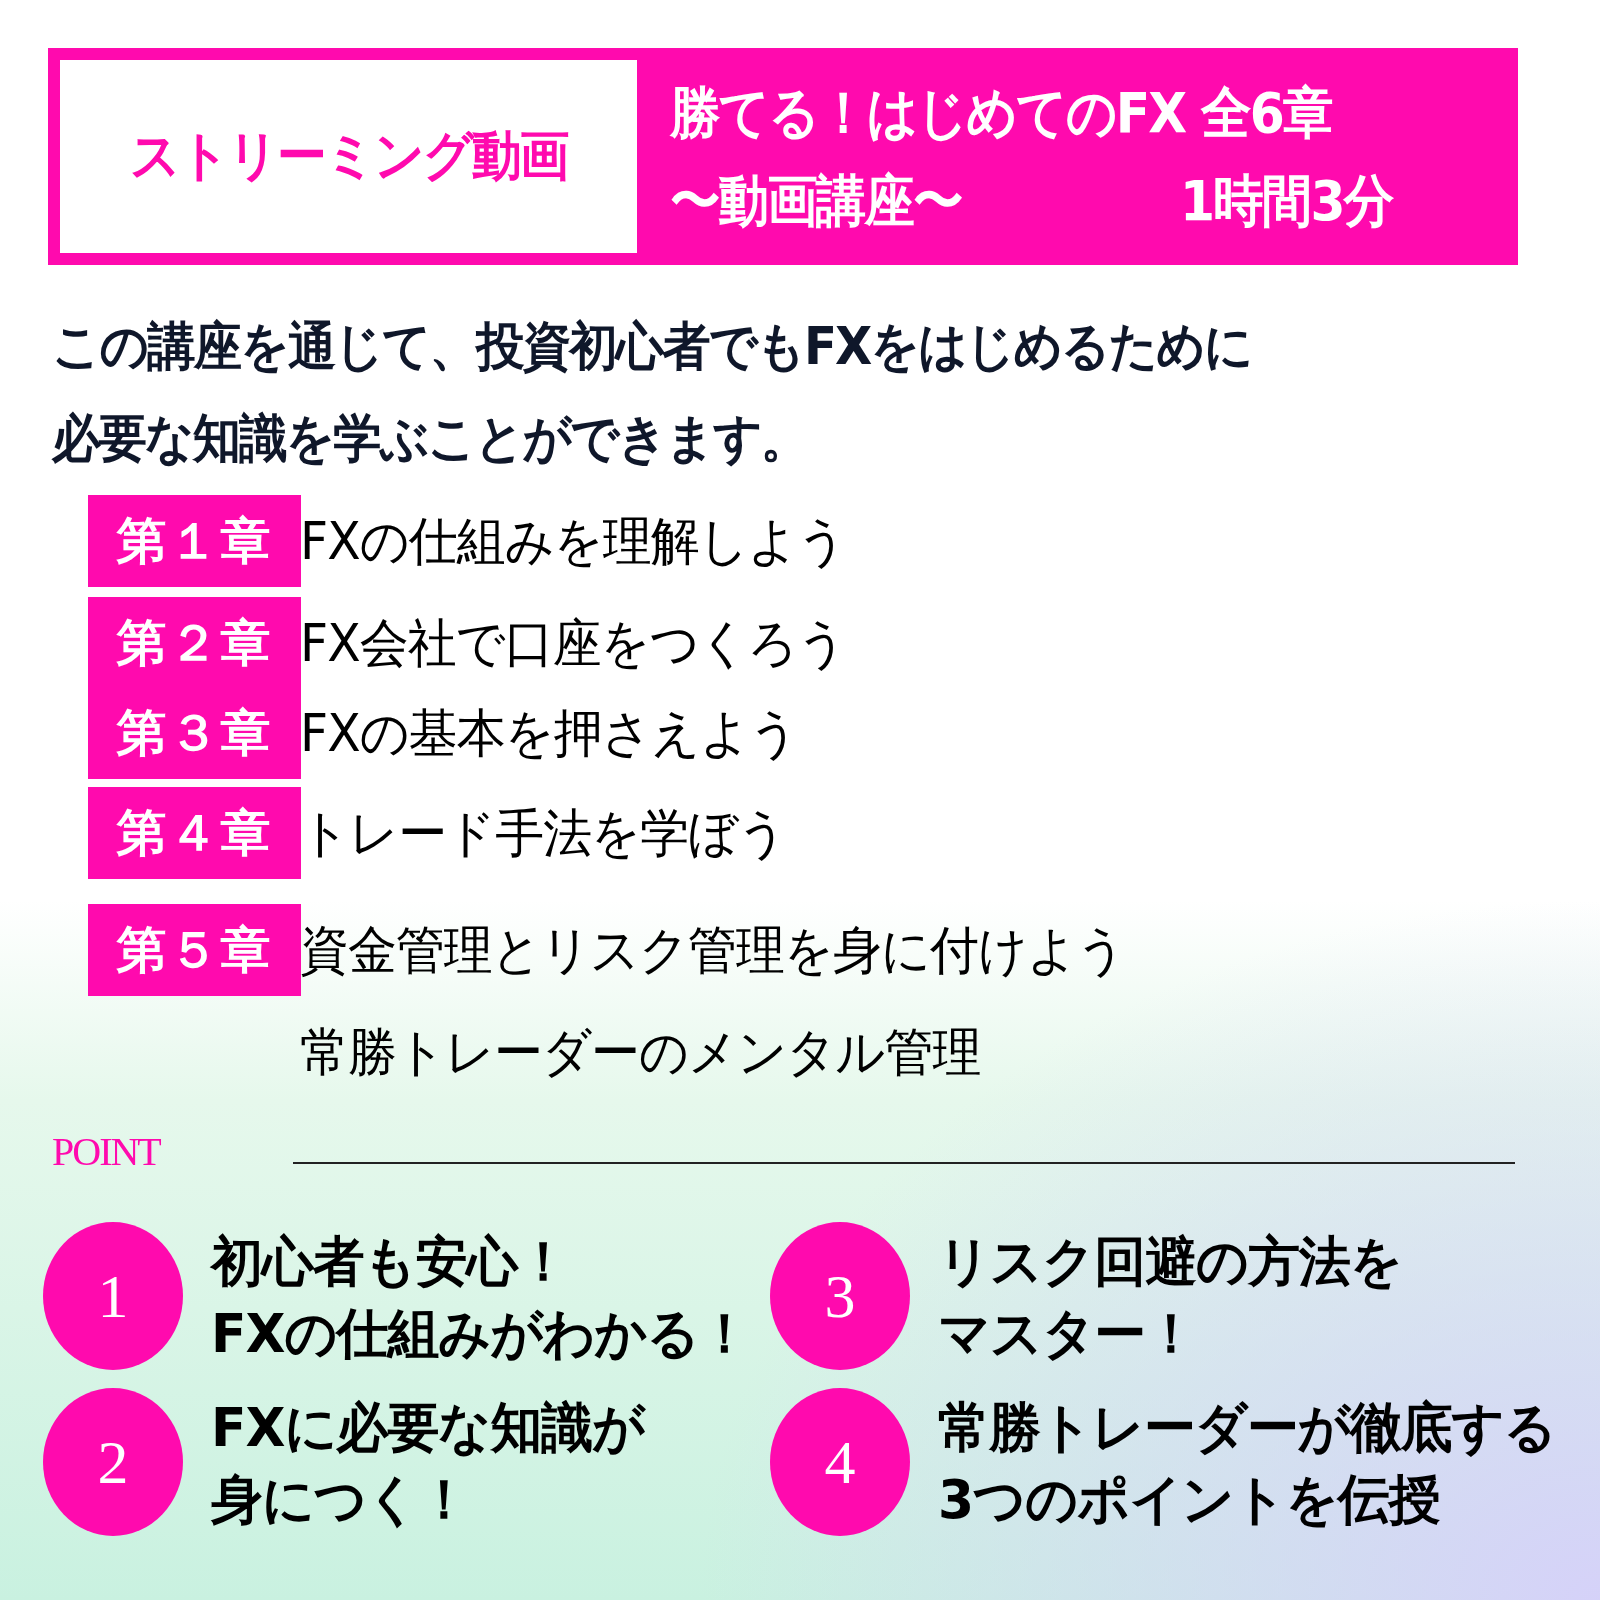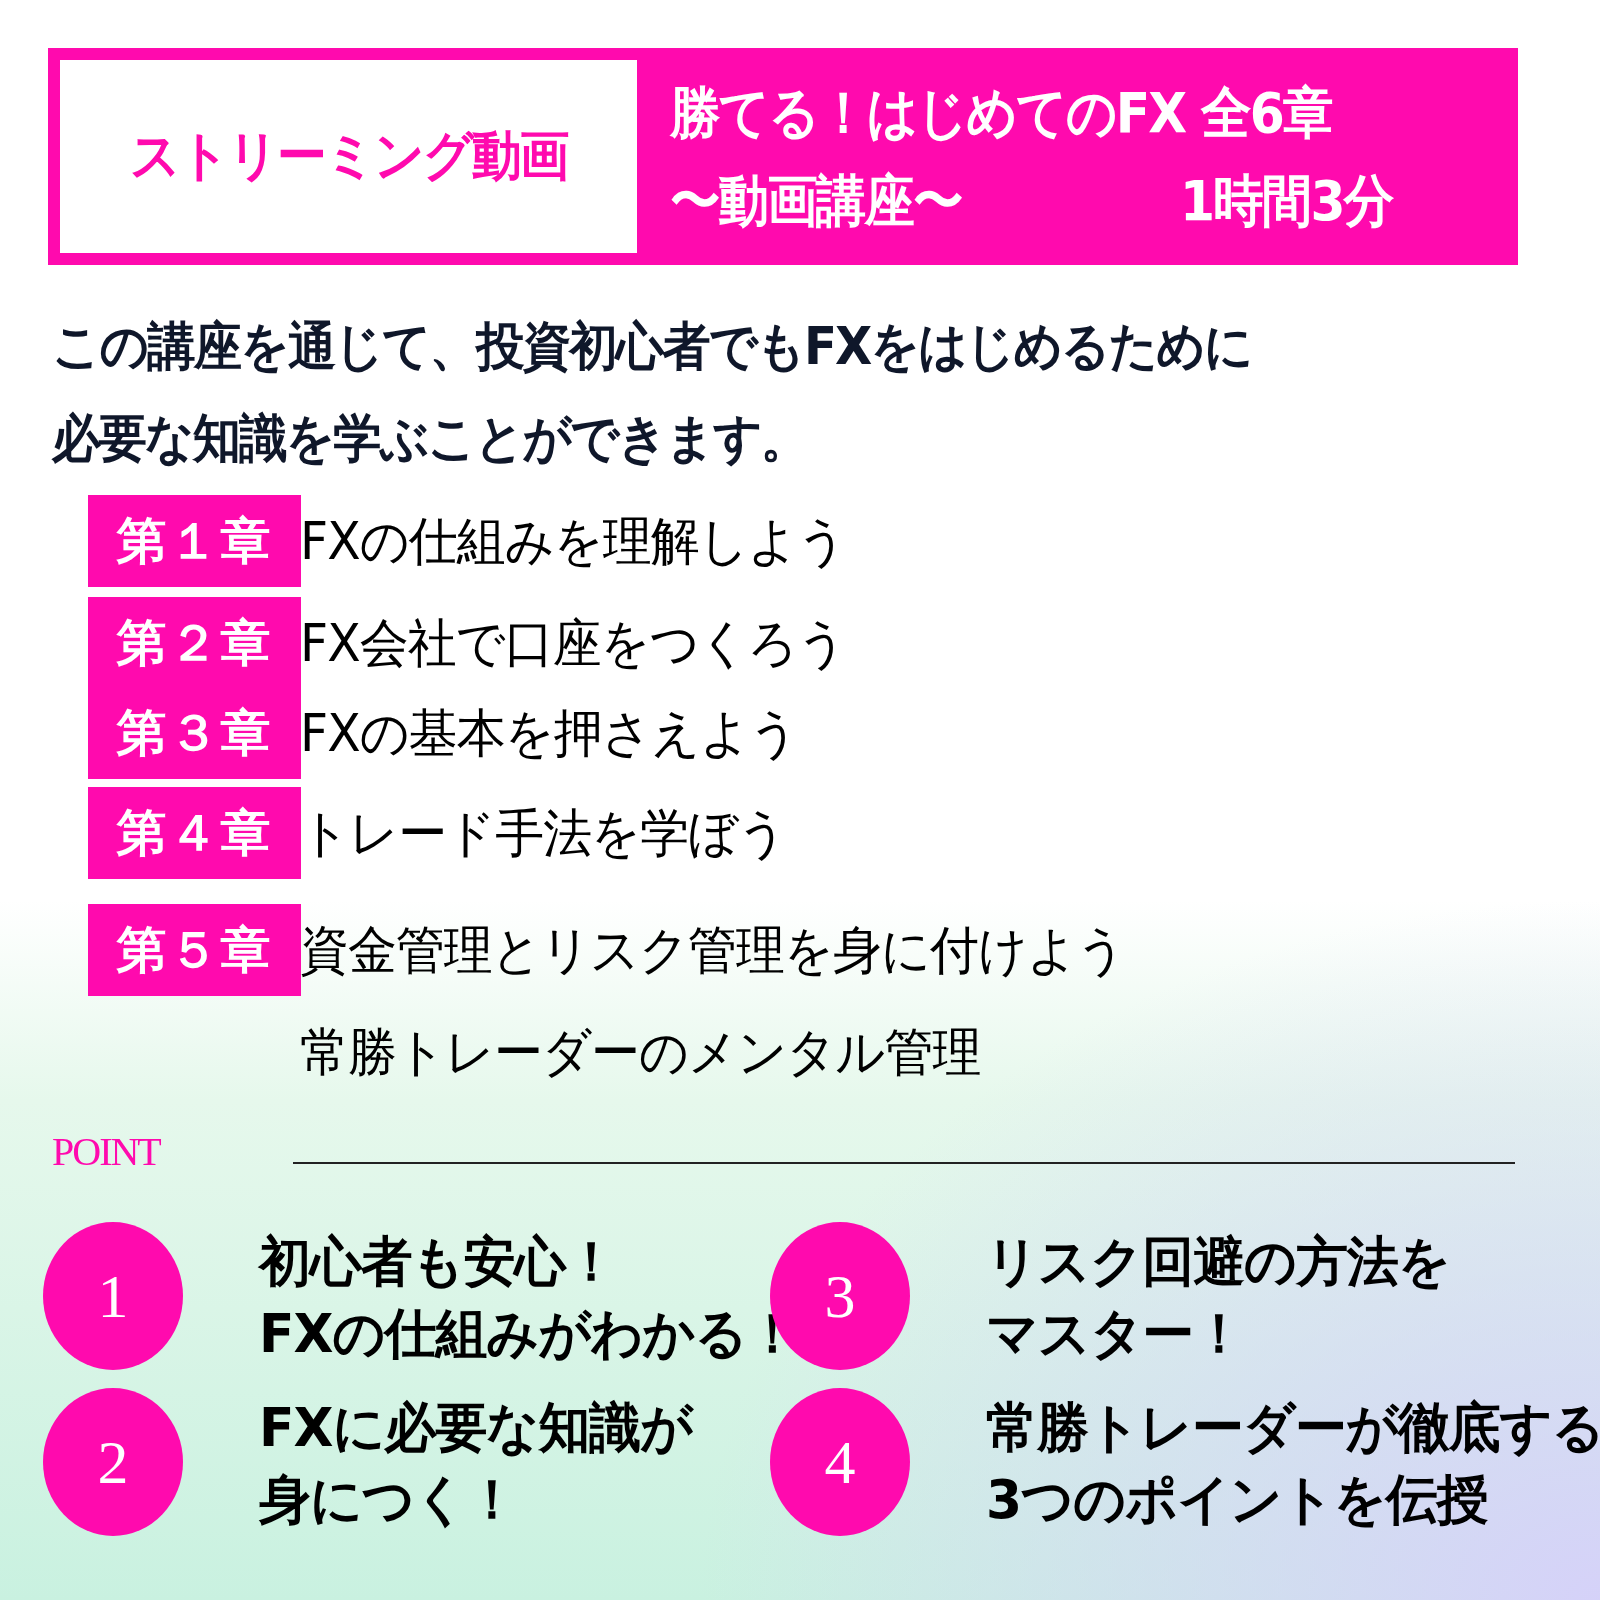--- a/index.html
+++ b/index.html
@@ -62,21 +62,21 @@
     position: absolute; left: 293px; top: 1162px; width: 1222px; height: 2px; background: #222;
   }
   .pt { position: absolute; width: 760px; height: 150px; }
   .pt .circle {
     position: absolute; left: 0; top: 0; width: 140px; height: 148px; border-radius: 50%;
     background: #ff0aae; color: #fff; display: flex; align-items: center; justify-content: center;
     font-family: "Liberation Serif", "DejaVu Serif", serif; font-size: 62px;
   }
   .pt .txt {
     position: absolute; left: 168px; top: 4px; font-size: 54px; font-weight: bold; color: #000;
-    line-height: 72px; white-space: nowrap; letter-spacing: -1px; margin-left: 48px;
+    line-height: 72px; white-space: nowrap; letter-spacing: -1px;
   }
   .pt .txt div { transform-origin: left center; transform: scaleX(0.96); }
 </style>
 </head>
 <body>
 
 <div class="header">
   <div class="header-left">
     <span>ストリーミング動画</span>
   </div>

